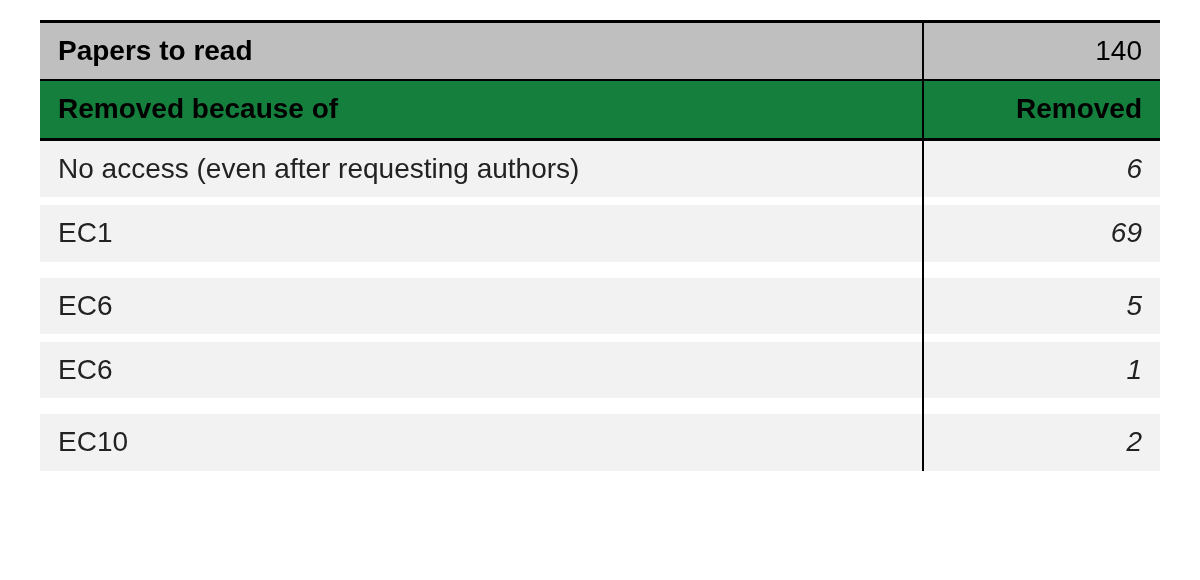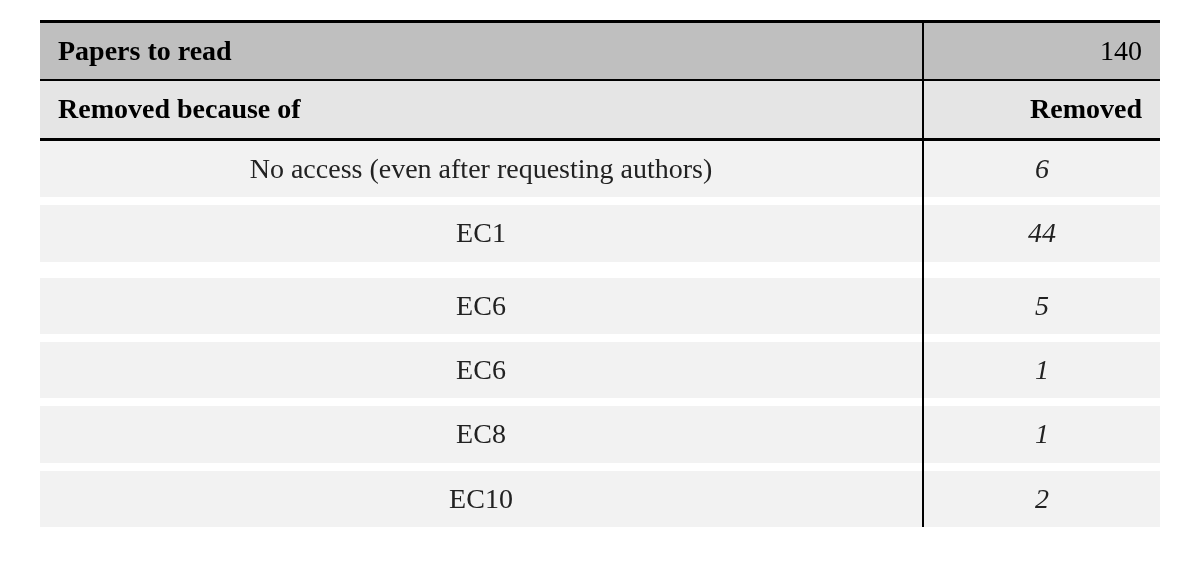--- a/index.html
+++ b/index.html
@@ -14,50 +14,48 @@
     padding: 20px 40px;
   }
   table {
     border-collapse: collapse;
     width: 100%;
     font-size: 28px;
   }
   td {
     padding: 10px 18px;
     line-height: 1.3;
-    font-family: Liberation Serif, serif;
   }
   td.label {
     text-align: left;
     border-right: 2px solid #000;
   }
   td.value {
     text-align: right;
     width: 200px;
   }
   tr.top td {
     background: #bfbfbf;
     border-top: 3px solid #000;
     border-bottom: 2px solid #000;
     font-weight: bold;
     color: #000;
   }
   tr.top td.value {
     font-weight: normal;
   }
   tr.header td {
-    background: #e5e5e5;
+    background: #15803d;
     border-bottom: 3px solid #000;
     font-weight: bold;
     color: #000;
   }
   tr.data td {
     background: #f2f2f2;
     color: #222;
-    text-align: center;
   }
   tr.gap td {
     background: #ffffff;
     height: 8px;
     padding: 0;
     font-size: 0;
     line-height: 0;
   }
   tr.gap td.label {
     border-right: 2px solid #000;
@@ -85,21 +83,21 @@
     <td class="label">No access (even after requesting authors)</td>
     <td class="value">6</td>
   </tr>
   <tr class="gap">
           <td class="label"></td>
           <td class="value"></td>
         </tr>
 
   <tr class="data">
     <td class="label">EC1</td>
-    <td class="value">44</td>
+    <td class="value">69</td>
   </tr>
   <tr class="gap">
           <td class="label"></td>
           <td class="value"></td>
         </tr>
 
   <tr class="gap">
           <td class="label"></td>
           <td class="value"></td>
         </tr>
@@ -115,24 +113,20 @@
 
   <tr class="data">
     <td class="label">EC6</td>
     <td class="value">1</td>
   </tr>
   <tr class="gap">
           <td class="label"></td>
           <td class="value"></td>
         </tr>
 
-  <tr class="data">
-    <td class="label">EC8</td>
-    <td class="value">1</td>
-  </tr>
   <tr class="gap">
           <td class="label"></td>
           <td class="value"></td>
         </tr>
 
   <tr class="data">
     <td class="label">EC10</td>
     <td class="value">2</td>
   </tr>
 

